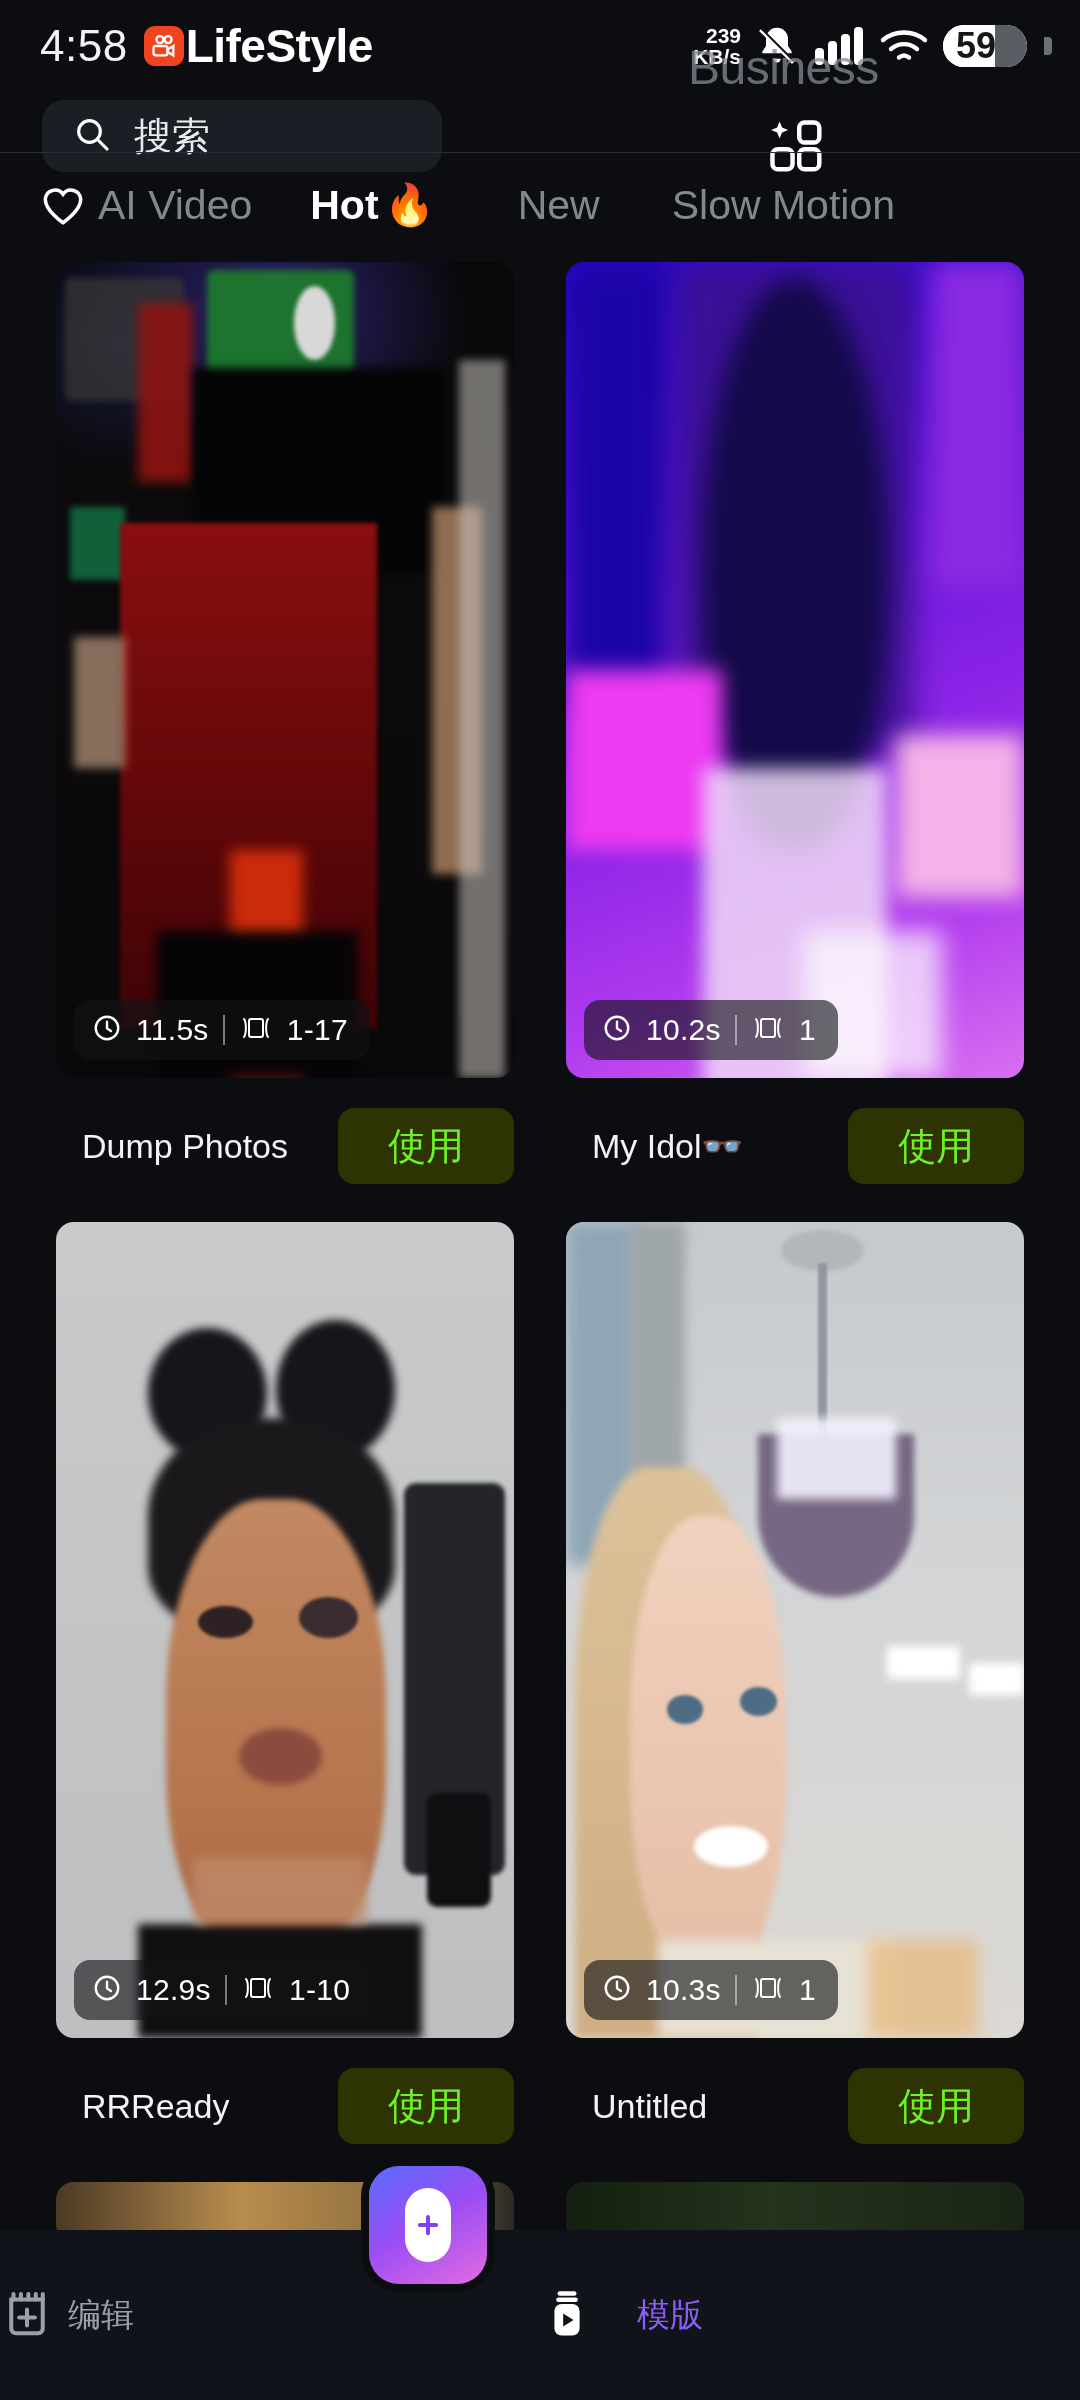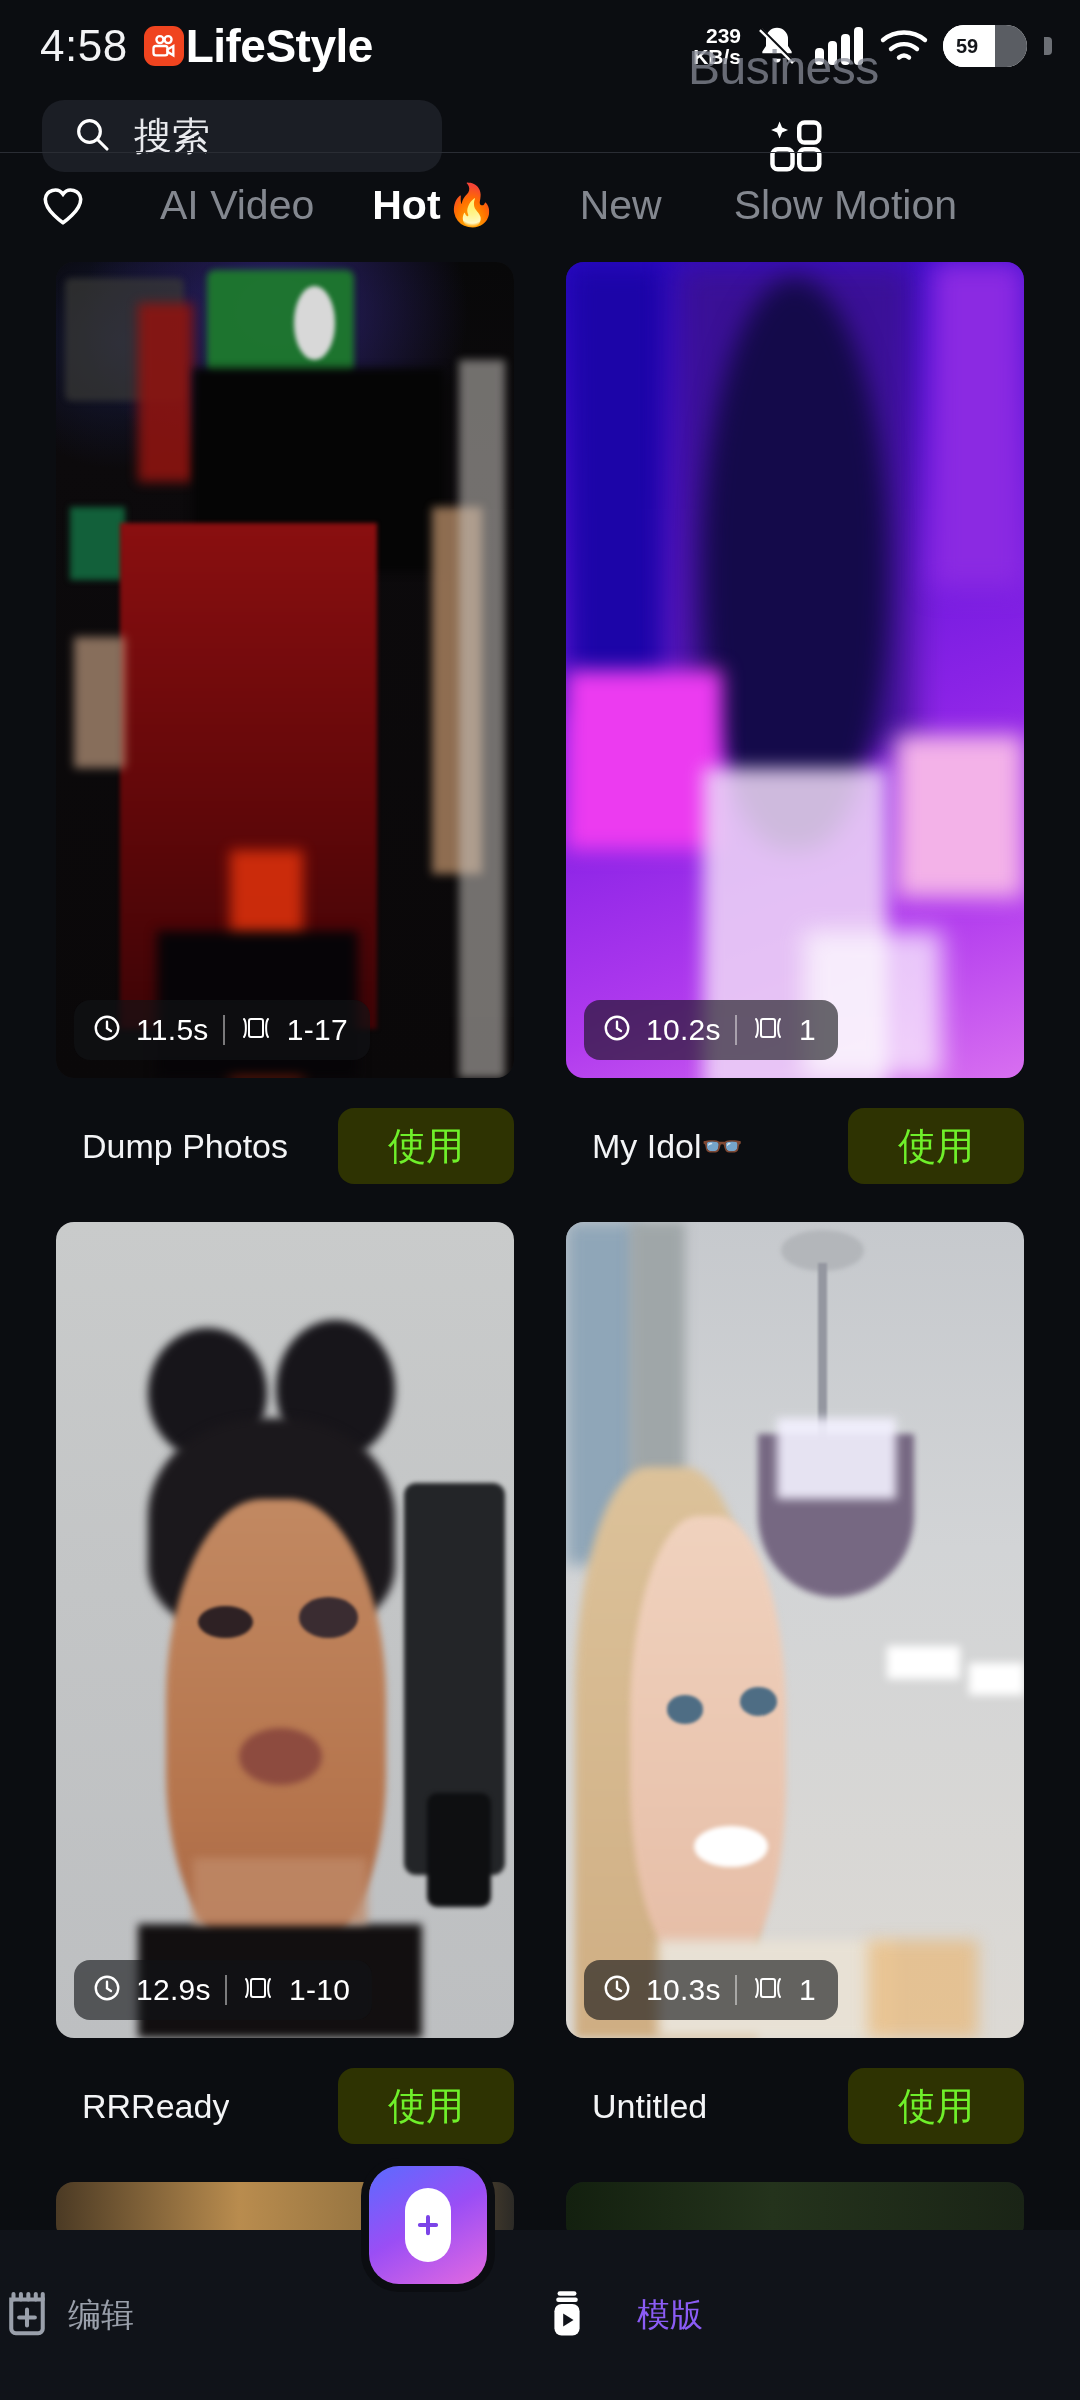--- a/index.html
+++ b/index.html
@@ -29,21 +29,21 @@
 
   .sb-right { display:flex; align-items:center; gap:14px; position:relative; }
   .netspeed { color:#ffffff; font-size:21px; font-weight:700; line-height:1.02; text-align:right; }
   .sb-icon { display:flex; align-items:center; }
   .battery {
     width:84px; height:42px; border-radius:21px; background:#ffffff; position:relative;
     display:flex; align-items:center; justify-content:flex-start; overflow:hidden;
   }
   .battery .fill { position:absolute; left:0; top:0; bottom:0; width:62%; background:#ffffff; }
   .battery .rest { position:absolute; right:0; top:0; bottom:0; width:38%; background:#5a5d63; }
-  .battery .pct { position:relative; z-index:2; color:#14161a; font-size:20px; font-weight:700; padding-left:13px; }
+  .battery .pct { position:relative; z-index:2; color:#14161a; font-size:36px; font-weight:700; padding-left:13px; }
   .batt-nub { width:8px; height:18px; background:#6c6f75; border-radius:0 4px 4px 0; margin-left:3px; }
 
   .watermark {
     position:absolute; left:688px; top:40px; font-size:48px; color:#878b97;
     font-weight:400; opacity:.75; letter-spacing:-.5px; pointer-events:none;
   }
 
   
   .searchbar {
     position:absolute; left:42px; top:100px; width:400px; height:72px;
@@ -55,21 +55,21 @@
 
   
   .tabrow {
     position:absolute; left:0; top:160px; width:1080px; height:90px;
     display:flex; align-items:center; padding:0 36px; z-index:3;
   }
   .heart { width:62px; flex:none; display:flex; align-items:center; }
   .tabs { flex:1; display:flex; align-items:center; justify-content:flex-start; gap:0; }
   .tab { font-size:41px; color:#83878f; white-space:nowrap; display:flex; align-items:center; gap:6px; }
   .tab.active { color:#ffffff; font-weight:700; }
-  .tab-ai { margin-left:62px; }
+  .tab-ai { }
   .tab-hot { margin-left:58px; }
   .tab-new { margin-left:82px; }
   .tab-slow { margin-left:72px; }
   .grid-ico { position:absolute; right:30px; top:118px; z-index:4; }
 
   
   .scroll { position:absolute; left:0; top:262px; width:1080px; height:1960px; }
   .grid { display:grid; grid-template-columns:1fr 1fr; column-gap:52px; padding:0 56px; }
   .card { width:100%; }
   .thumb {

